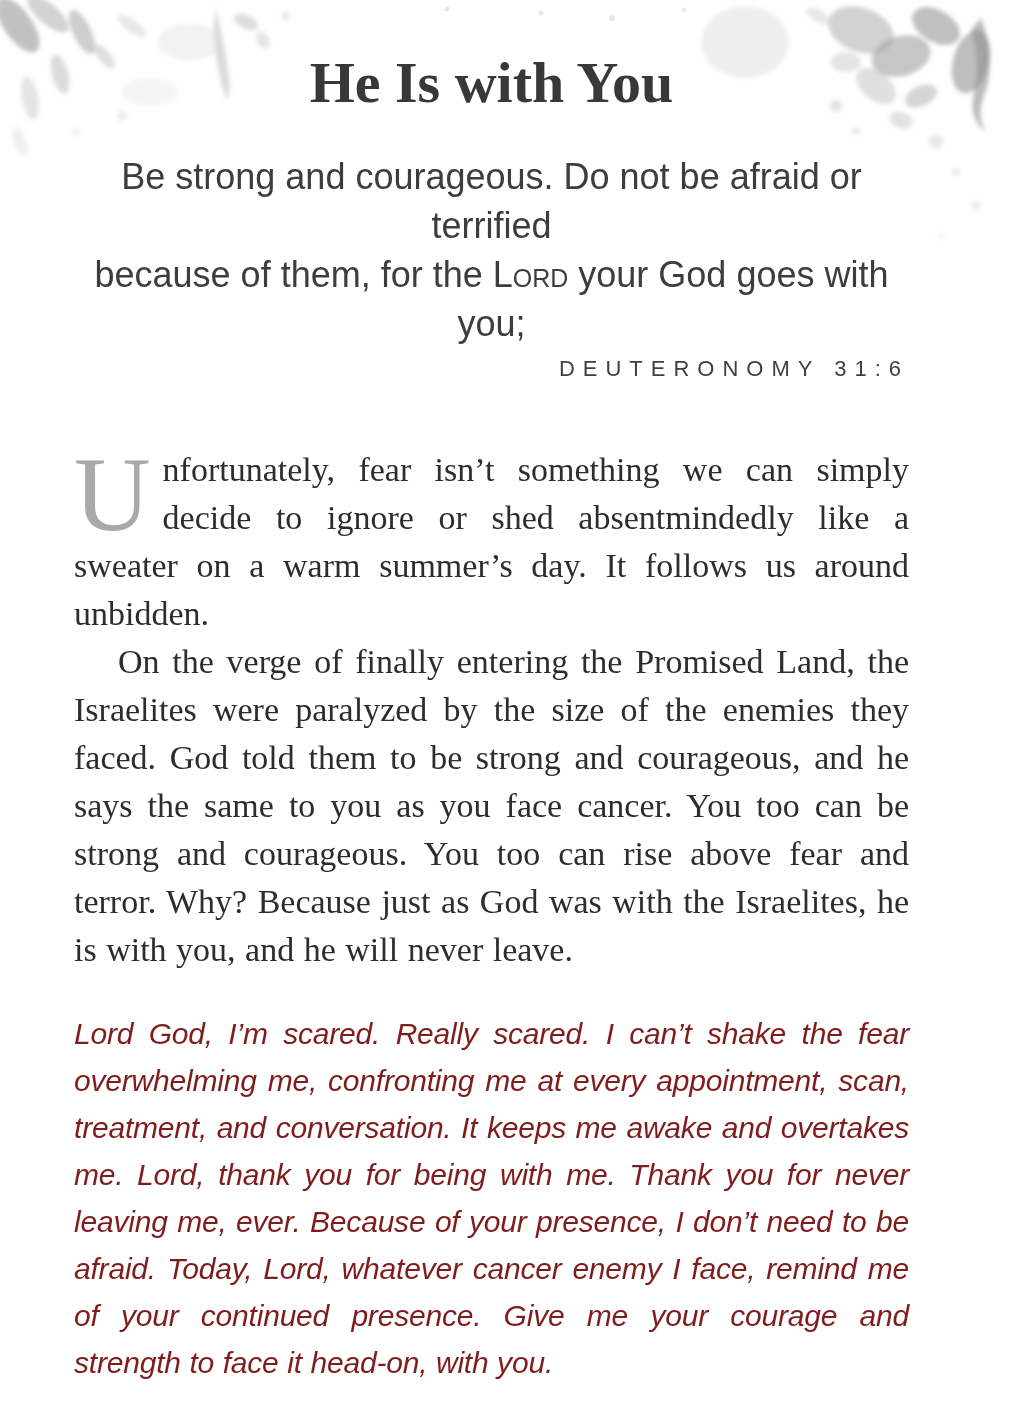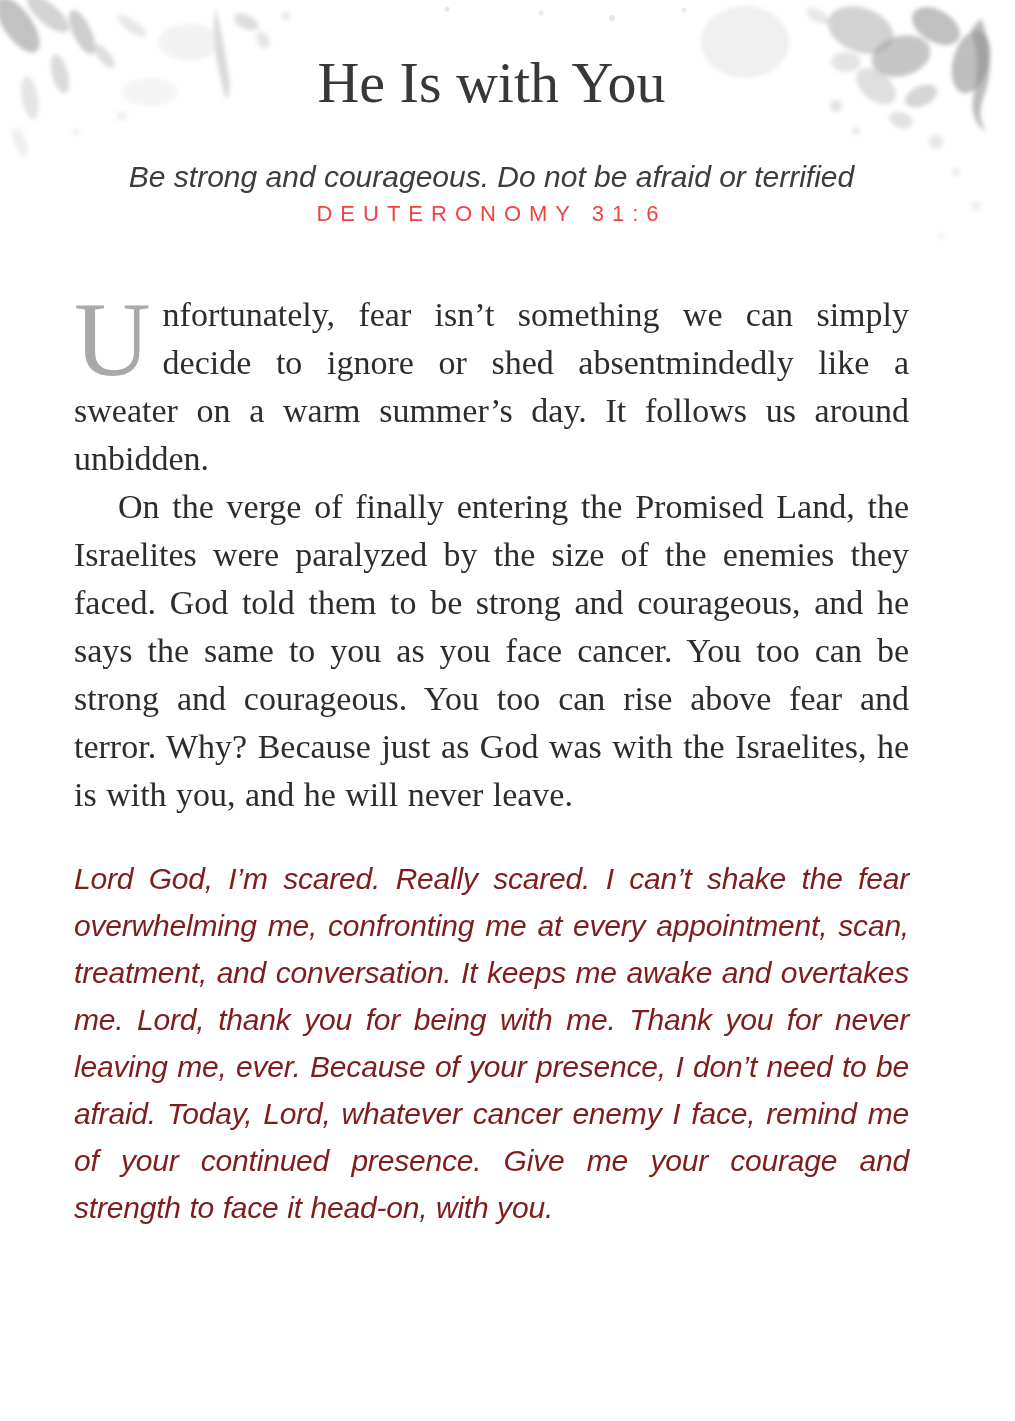--- a/index.html
+++ b/index.html
@@ -19,44 +19,43 @@
     pointer-events: none;
   }
   .content {
     position: relative;
     padding: 0 106px 0 74px; 
   }
   .title {
     margin: 50px 0 16px 0;
     text-align: center;
     font-family: "Liberation Serif", serif;
-    font-weight: 400;
+    font-weight: 700;
     font-size: 58px;
     line-height: 66px;
     letter-spacing: 0px;
     color: #383838;
   }
   .epigraph {
     margin-top: 36px;
     text-align: center;
     font-family: "Liberation Sans", sans-serif;
-    font-style: italic;
-    font-size: 30px;
+    font-size: 36px;
     line-height: 49px;
     color: #3d3d3d;
   }
   .epigraph .lord-smallcaps { font-variant: small-caps; }
   .reference {
-    margin-top: 0;
-    text-align: center;
+    margin-top: 8px;
+    text-align: right;
     font-family: "Liberation Sans", sans-serif;
     font-style: normal;
     font-size: 22px;
     letter-spacing: 8px;
-    color: #ef4444;
+    color: #404040;
   }
   .body-block { margin-top: 64px; }
   .body-para {
     margin: 0;
     font-family: "Liberation Serif", serif;
     font-size: 34px;
     line-height: 48px;
     text-align: justify;
     color: #2d2d2d;
     word-spacing: 1px;
@@ -138,20 +137,23 @@
       <circle cx="256" cy="236" r="3" fill="#d6d6d6" opacity="0.35"></circle>
     </g>
   </svg>
 
   <div class="content">
 
     <h1 class="title">He Is with You</h1>
 
     <div class="epigraph">
       <div>Be strong and courageous. Do not be afraid or terrified</div>
+      <div>
+        <span>because of them, for the </span><span class="lord-smallcaps">Lord</span><span> your God goes with you;</span>
+      </div>
     </div>
 
     <div class="reference">DEUTERONOMY 31:6</div>
 
     <div class="body-block">
       <p class="body-para">
         <span class="dropcap">U</span><span>nfortunately, fear isn’t something we can simply decide to ignore or shed absentmindedly like a sweater on a warm summer’s day. It follows us around unbidden.</span>
       </p>
       <p class="body-para indent">On the verge of finally entering the Promised Land, the Israelites were paralyzed by the size of the enemies they faced. God told them to be strong and courageous, and he says the same to you as you face cancer. You too can be strong and courageous. You too can rise above fear and terror. Why? Because just as God was with the Israelites, he is with you, and he will never leave.</p>
     </div>

